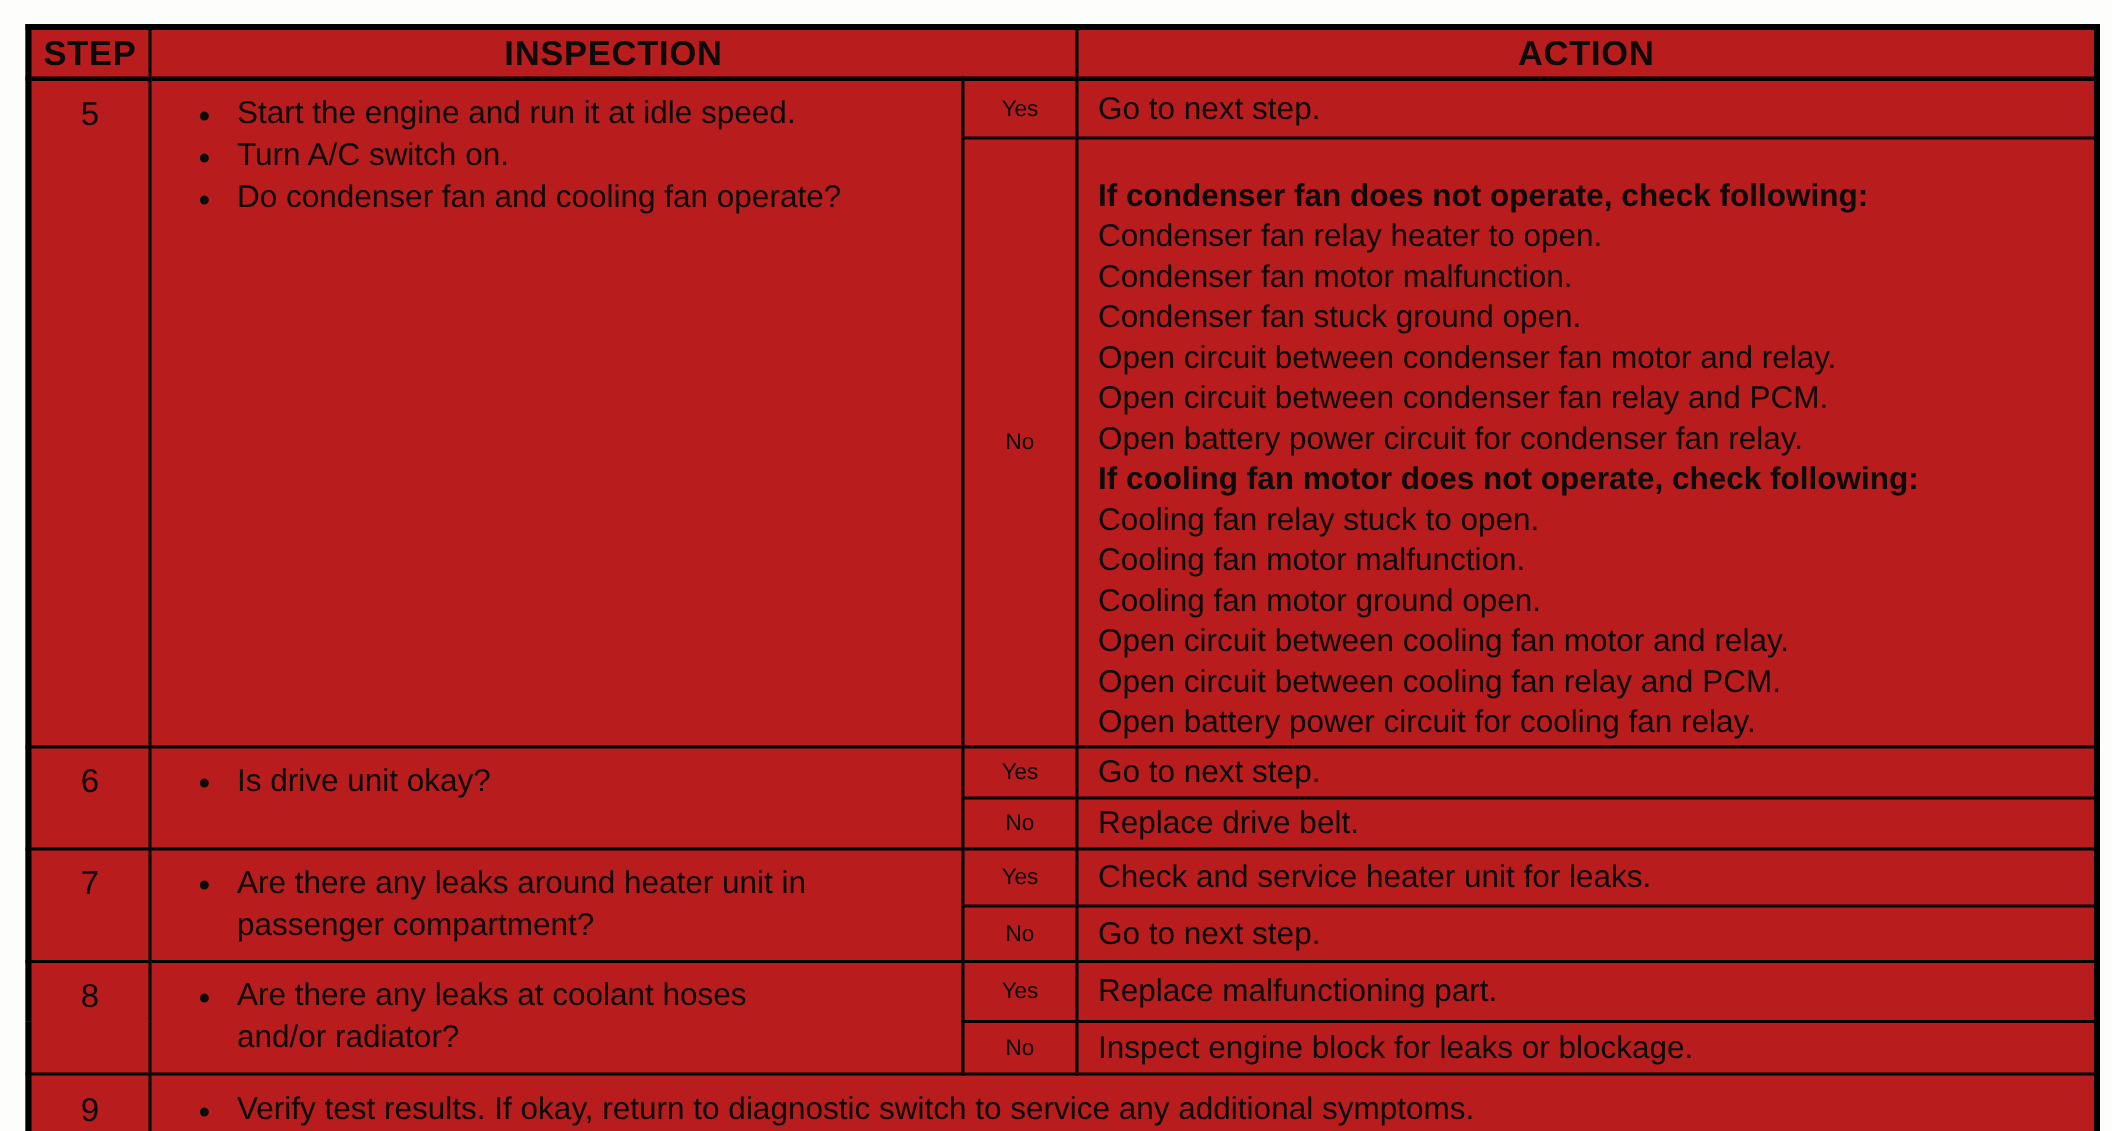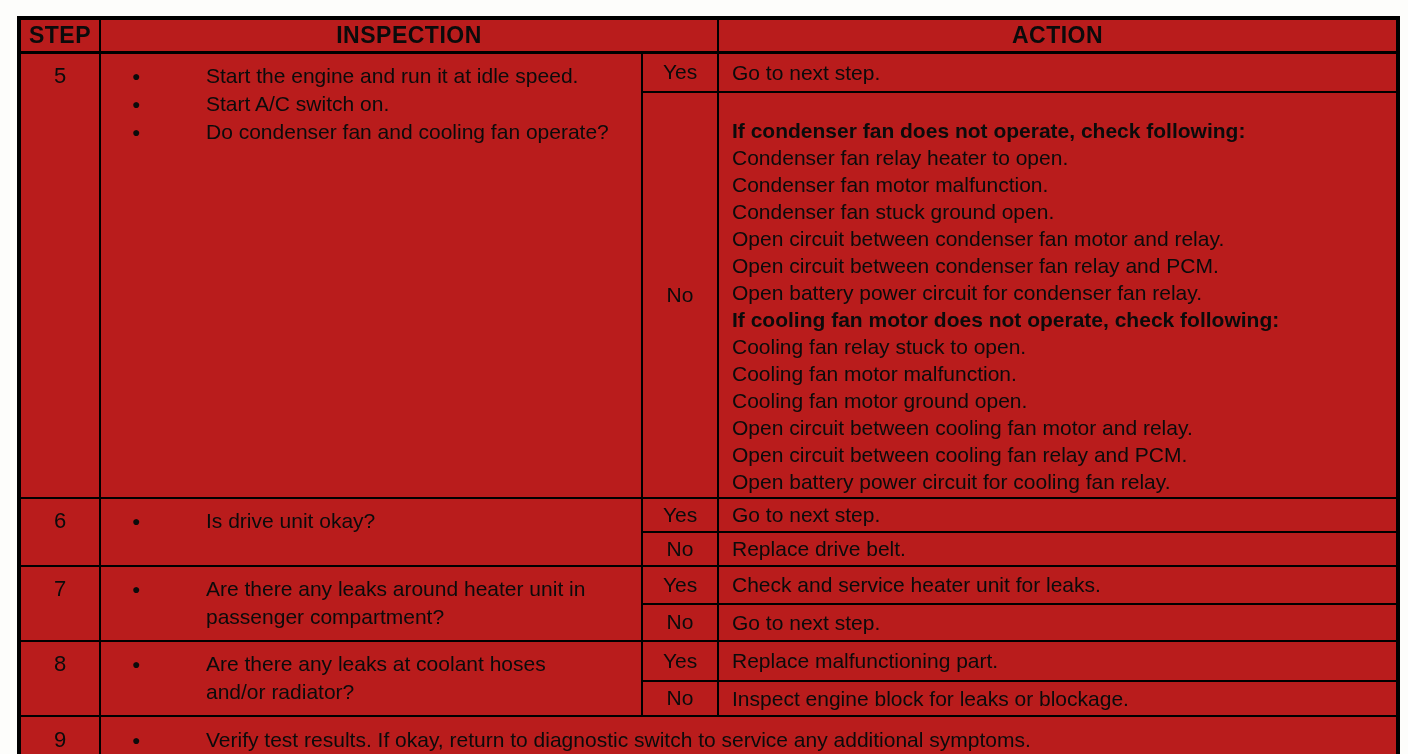--- a/index.html
+++ b/index.html
@@ -41,25 +41,25 @@
   .step-cell-mid { vertical-align: middle; padding-top: 0; }
   .insp-cell { vertical-align: top; padding: 8px 6px 6px 0; }
   .bullet-item { display: flex; align-items: flex-start; line-height: 28px; }
   .bullet-item .bullet {
     flex: 0 0 26px;
     margin-left: 31px;
     font-size: 14px;
     line-height: 28px;
   }
   .bullet-item .btext { flex: 1 1 auto; }
-  .btext div { line-height: 28px; margin-left: 48px; }
+  .btext div { line-height: 28px; }
   .yn-cell {
     text-align: center;
     vertical-align: middle;
-    font-size: 21px;
+    font-size: 15px;
     padding: 1px 0;
   }
   .action-cell {
     vertical-align: middle;
     padding: 2px 10px 2px 13px;
   }
   .action-cell.multi {
     vertical-align: top;
     padding-top: 24px;
   }
@@ -90,21 +90,21 @@
     <td class="insp-cell" rowspan="2">
       <div class="bullet-item">
         <span class="bullet">●</span>
         <span class="btext">
               <div>Start the engine and run it at idle speed.</div>
             </span>
       </div>
       <div class="bullet-item">
         <span class="bullet">●</span>
         <span class="btext">
-              <div>Start A/C switch on.</div>
+              <div>Turn A/C switch on.</div>
             </span>
       </div>
       <div class="bullet-item">
         <span class="bullet">●</span>
         <span class="btext">
               <div>Do condenser fan and cooling fan operate?</div>
             </span>
       </div>
     </td>
     <td class="yn-cell">Yes</td>

